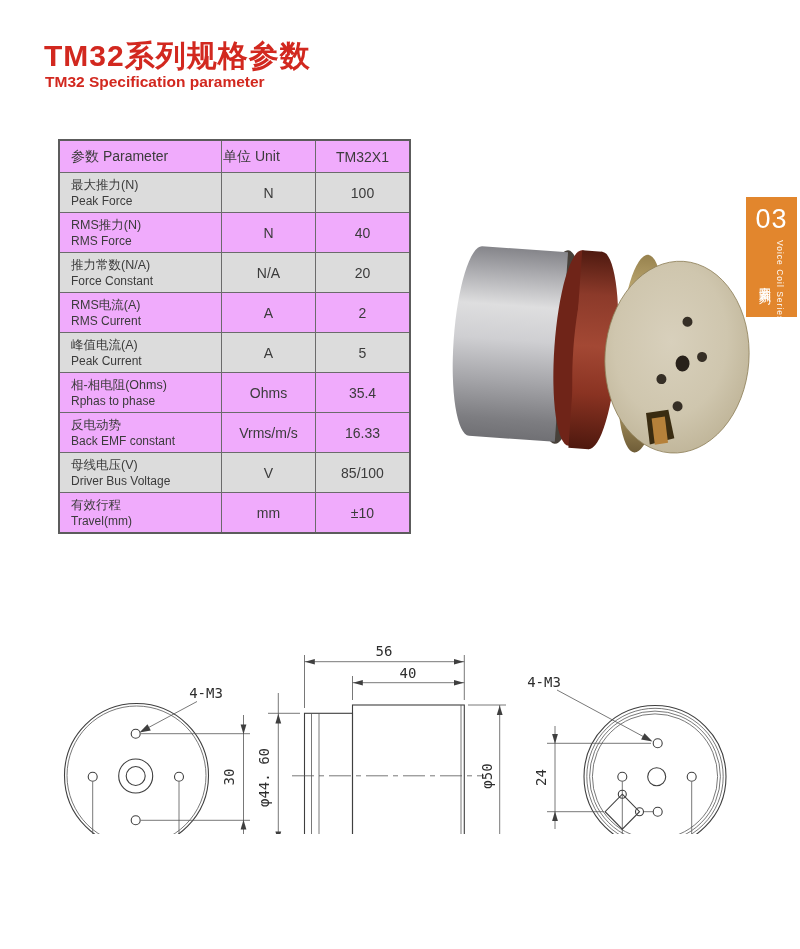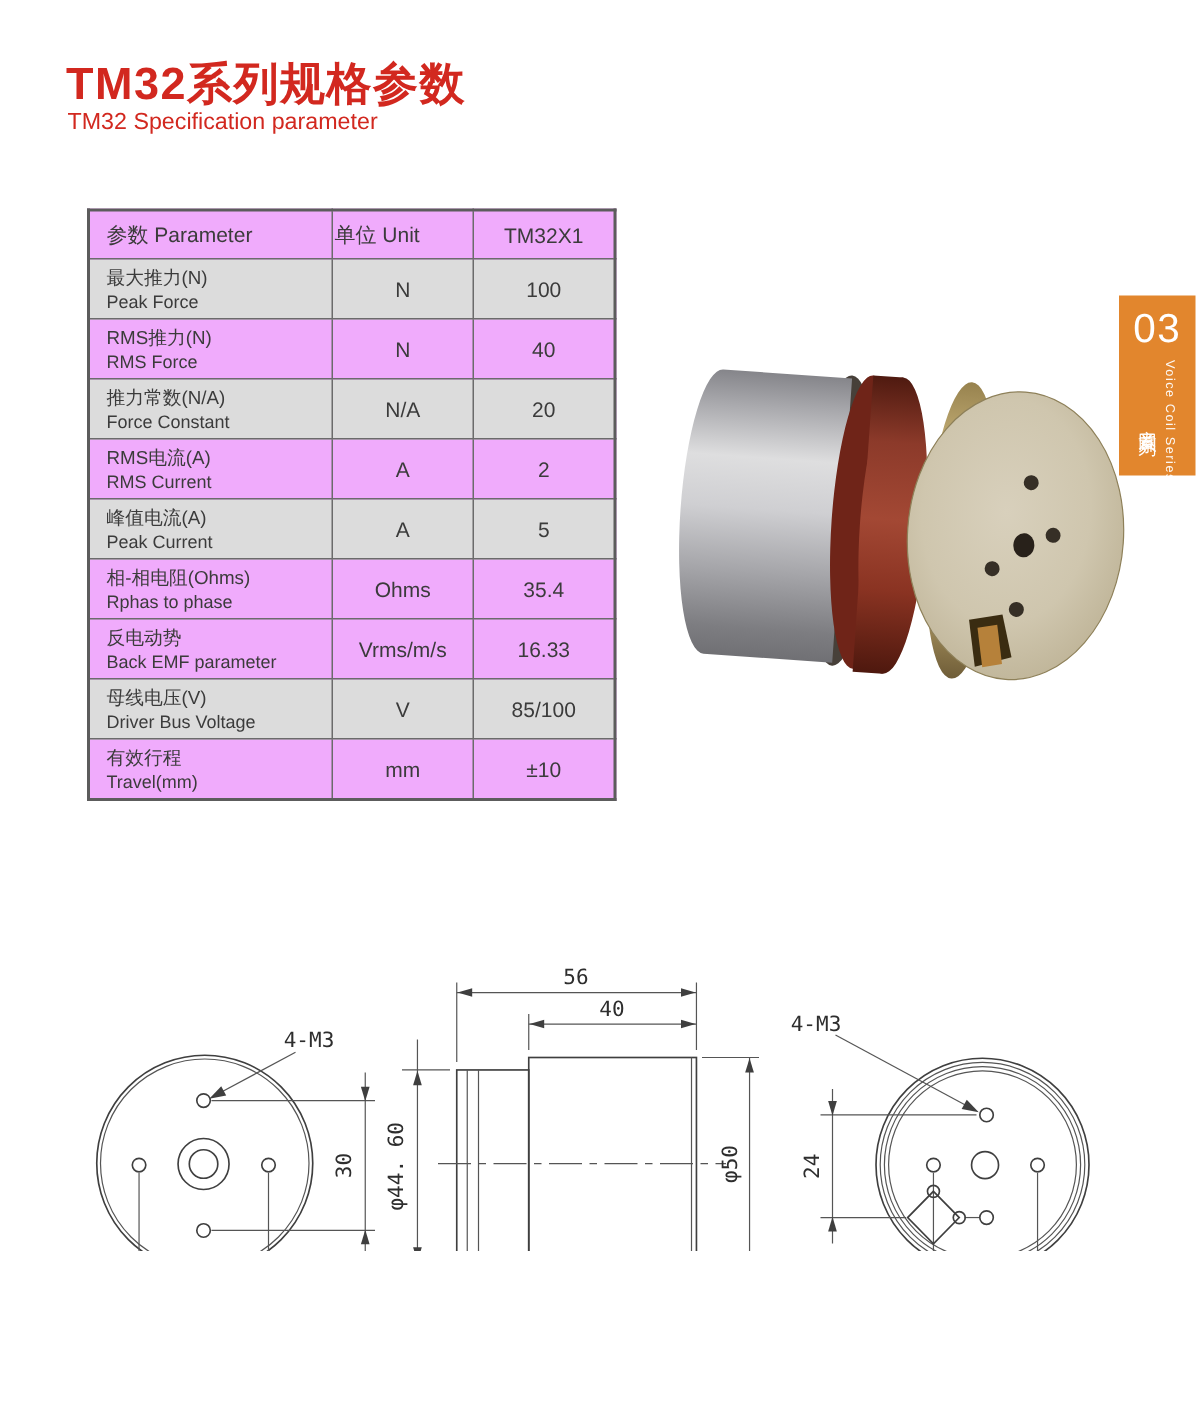--- a/index.html
+++ b/index.html
@@ -2,21 +2,21 @@
 <html><head>
 <meta charset="utf-8">
 <style>
   html,body{margin:0;padding:0;background:#ffffff;}
   .page{position:relative;width:800px;height:834px;background:#fff;overflow:hidden;
         font-family:"Liberation Sans",sans-serif;color:#3b3b3b;}
 
   
   .title{position:absolute;left:44px;top:36px;font-size:30px;font-weight:bold;
          color:#d2281f;letter-spacing:1px;white-space:nowrap;}
-  .subtitle{position:absolute;left:45px;top:73px;font-size:15.5px;font-weight:normal;
+  .subtitle{position:absolute;left:45px;top:73px;font-size:15.5px;font-weight:bold;
             color:#d2281f;white-space:nowrap;}
 
   
   table.spec{position:absolute;left:58px;top:139px;width:332px;border-collapse:collapse;
              table-layout:fixed;border:2px solid #5c5c5c;background:#f0abfc;}
   table.spec td,table.spec th{border:1px solid #6b6b6b;vertical-align:middle;}
   table.spec th{height:29px;font-weight:normal;font-size:14px;color:#3b3b3b;}
   th.h-param{width:149px;text-align:left;padding-left:11px;}
   th.h-unit{width:91px;text-align:left;}
   th.h-model{width:91px;text-align:center;}
@@ -103,21 +103,21 @@
           <td class="param">
             <div class="zh">相-相电阻(Ohms)</div>
             <div class="en">Rphas to phase</div>
           </td>
           <td class="unit">Ohms</td>
           <td class="val">35.4</td>
         </tr>
         <tr>
           <td class="param">
             <div class="zh">反电动势</div>
-            <div class="en">Back EMF parameter</div>
+            <div class="en">Back EMF constant</div>
           </td>
           <td class="unit">Vrms/m/s</td>
           <td class="val">16.33</td>
         </tr>
         <tr class="gray">
           <td class="param">
             <div class="zh">母线电压(V)</div>
             <div class="en">Driver Bus Voltage</div>
           </td>
           <td class="unit">V</td>

